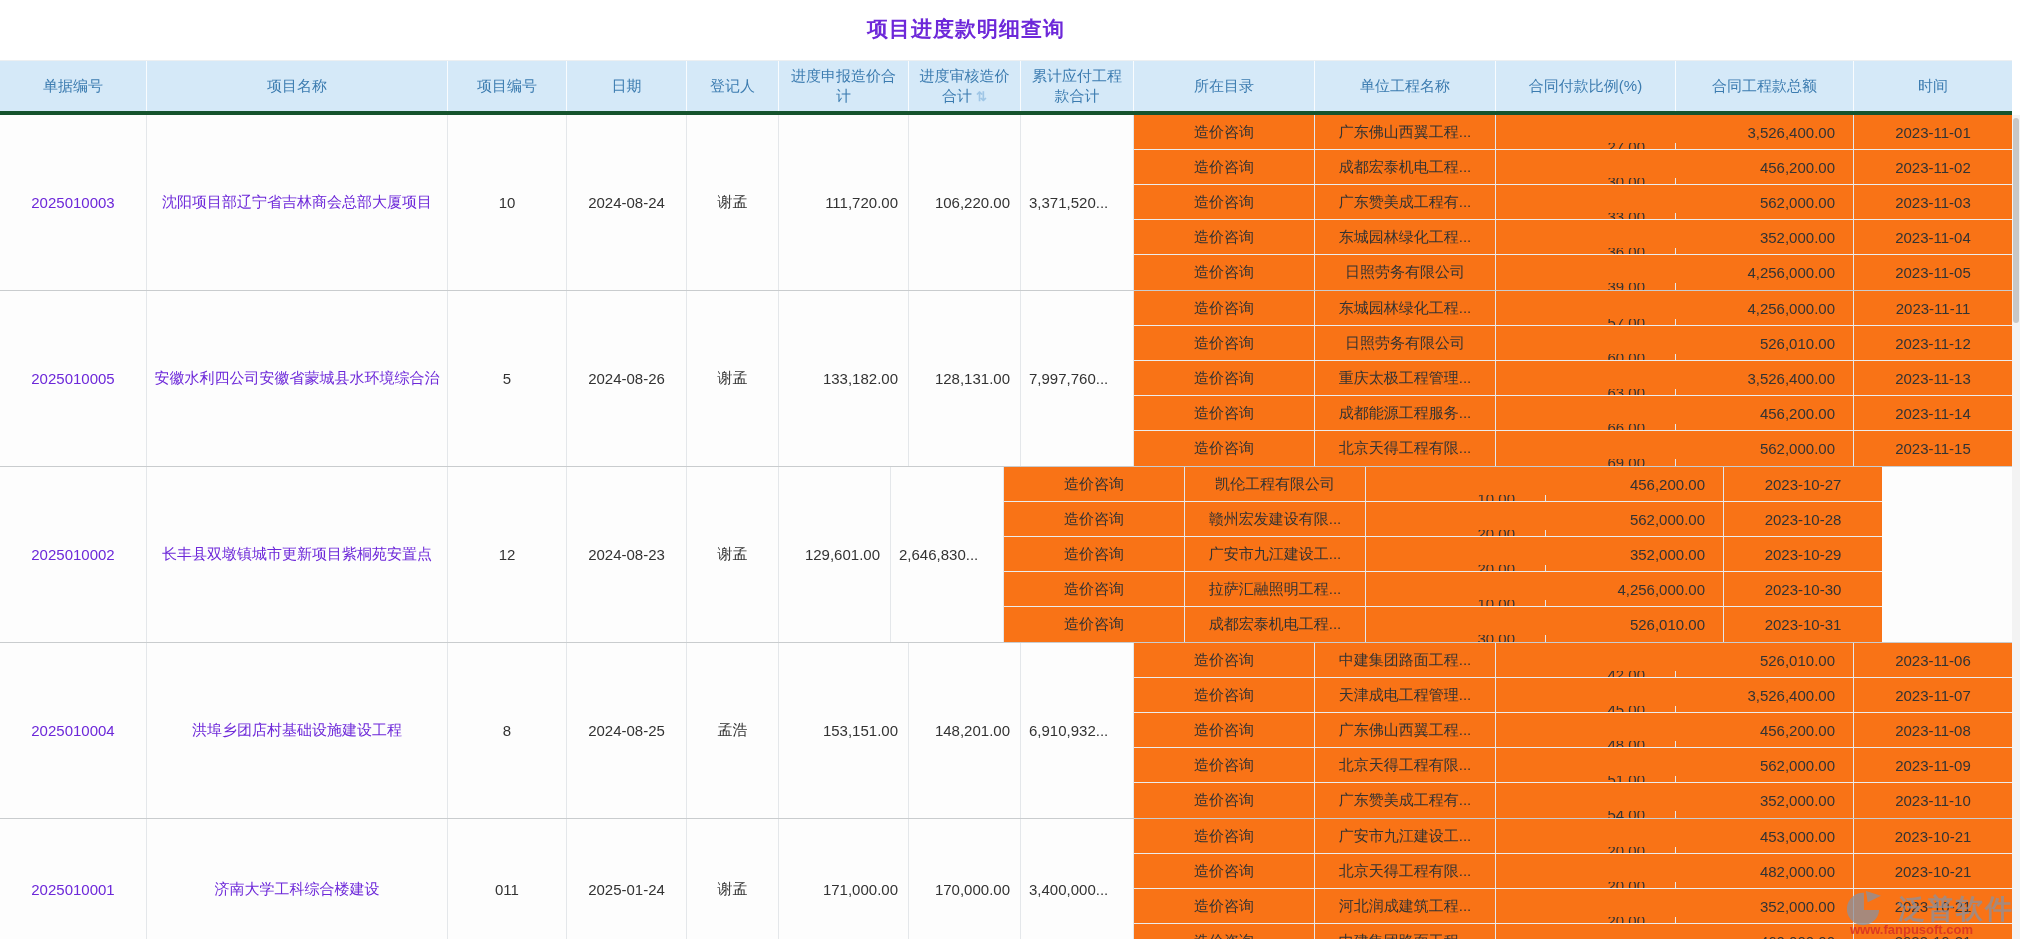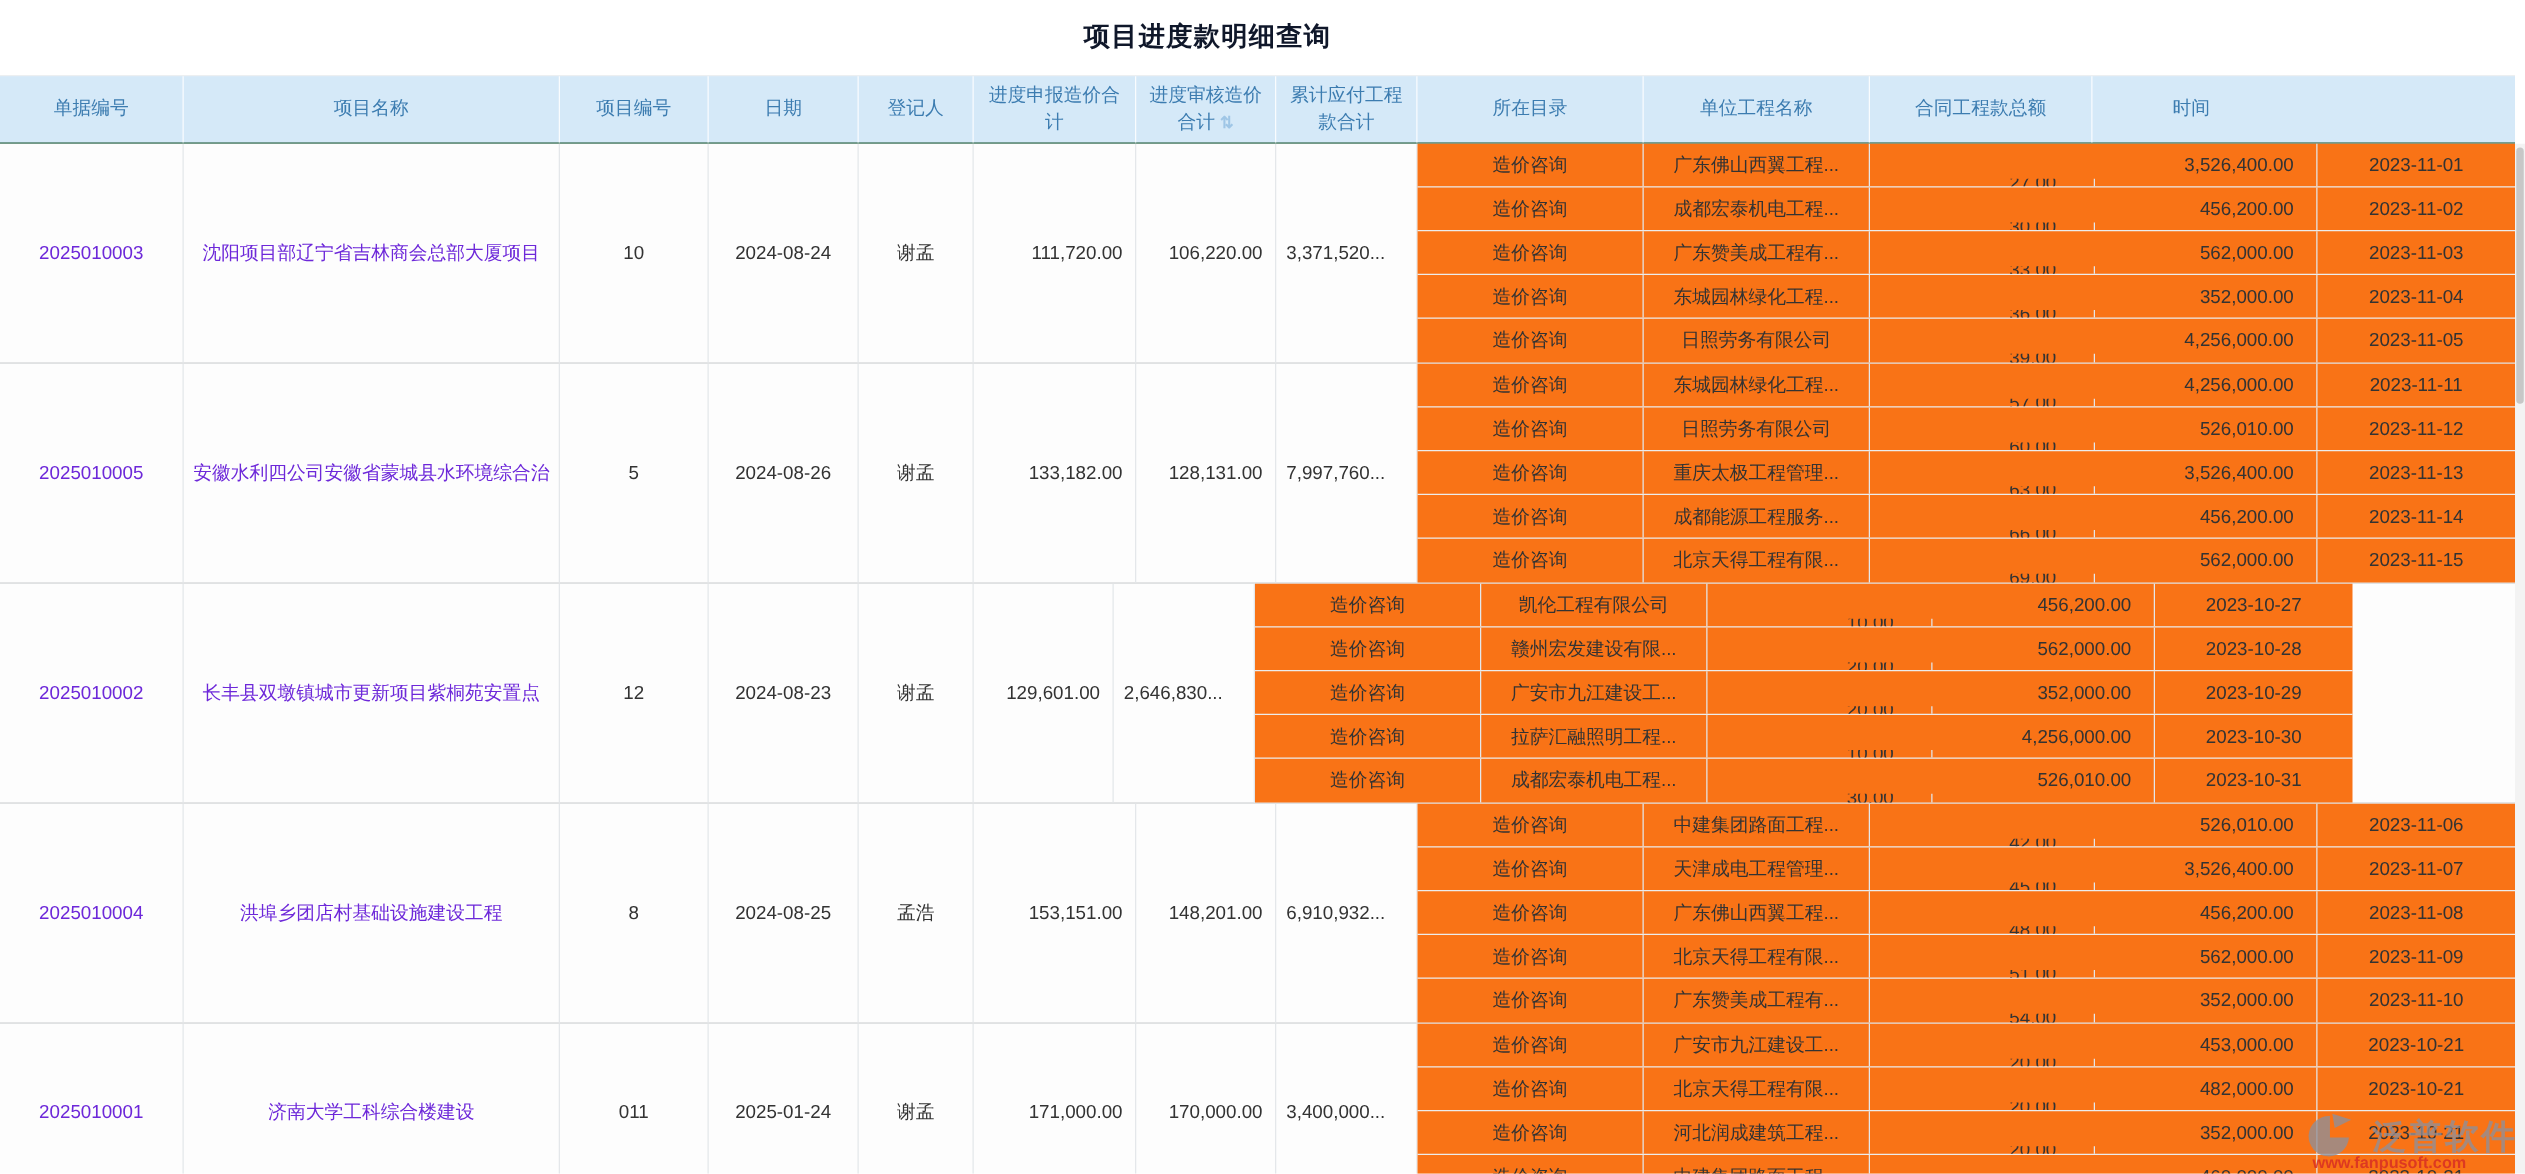--- a/index.html
+++ b/index.html
@@ -1,26 +1,26 @@
 <!DOCTYPE html>
 <html><head>
 <meta charset="utf-8">
 <style>
   * { box-sizing: border-box; }
   html,body { margin:0; padding:0; background:#fff; font-family:"Liberation Sans", sans-serif; }
   .page { position:relative; width:2020px; height:939px; background:#ffffff; overflow:hidden; }
 
   .title-wrap { position:absolute; top:0; left:0; width:1932px; height:58px;
                 display:flex; align-items:center; justify-content:center; }
-  .title { font-size:21px; font-weight:bold; color:#0f172a; letter-spacing:1px; }
+  .title { font-size:21px; font-weight:bold; color:#6d28d9; letter-spacing:1px; }
 
   .table { position:absolute; top:60px; left:0; width:2012px; }
 
   .header-row { display:flex; height:55px; background:#d5e9f8; border-top:1px solid #eceff1;
-                border-bottom:1px solid #14532d;align-items:flex-end; }
+                border-bottom:4px solid #14532d;align-items:flex-end; }
   .hcell { display:flex; align-items:center; justify-content:center; text-align:center;
            color:#3c7cb0; font-size:15px; line-height:1.35; padding:0 6px;
            border-right:1px solid rgba(255,255,255,0.85); height:100%; }
   .hcell:last-child { border-right:none; }
   .hlabel { display:block; }
   .sort-icon { display:inline-block; margin-left:4px; color:#9fc6e6; font-size:13px; font-weight:bold; }
 
   .group-row { display:flex; align-items:stretch; border-bottom:1px solid #c9ccce; background:#fdfdfd; }
   .cell { border-right:1px solid #e4e7ea; font-size:15px; color:#333; }
   .group-cell { display:flex; align-items:center; justify-content:center; text-align:center;
@@ -85,20 +85,23 @@
           <span class="hlabel"><span>进度审核造价合计</span><span class="sort-icon">⇅</span></span>
         </div>
       <div class="hcell c8">
           <span class="hlabel">累计应付工程款合计</span>
         </div>
       <div class="hcell c9">
           <span class="hlabel">所在目录</span>
         </div>
       <div class="hcell c10">
           <span class="hlabel">单位工程名称</span>
+        </div>
+      <div class="hcell c11">
+          <span class="hlabel">合同付款比例(%)</span>
         </div>
       <div class="hcell c12">
           <span class="hlabel">合同工程款总额</span>
         </div>
       <div class="hcell c13">
           <span class="hlabel">时间</span>
         </div>
     </div>
     <div id="table-body">
   <div class="group-row">

